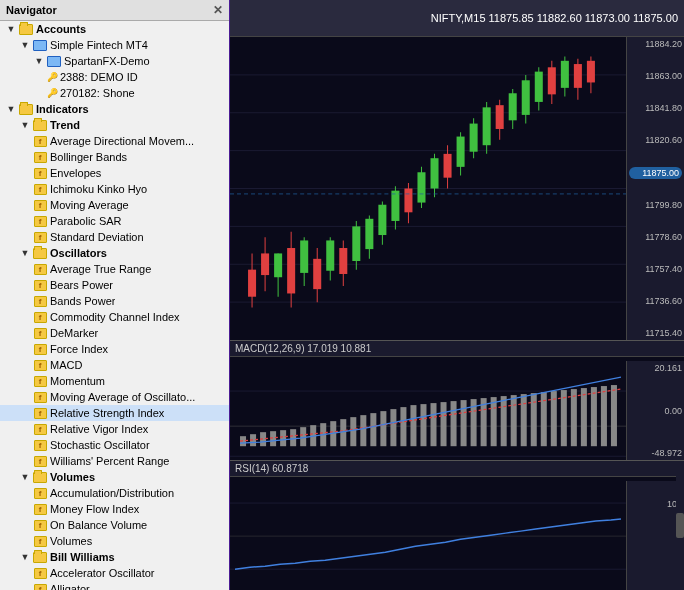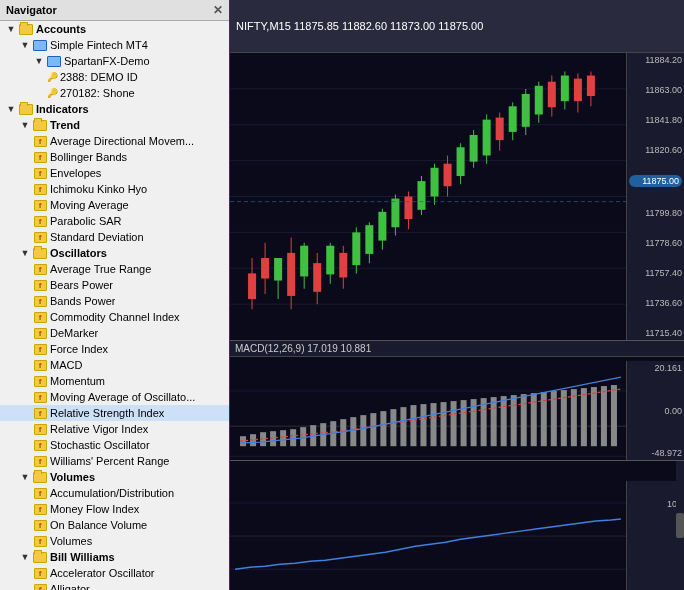--- a/index.html
+++ b/index.html
@@ -155,23 +155,24 @@
       flex: 1;
       display: flex;
       flex-direction: column;
       background: #1a1a2e;
       overflow: hidden;
     }
 
     .chart-header {
       background: #2a2a3e;
       color: #fff;
-      padding: 20px 6px;
+      padding: 12px 6px;
       font-size: 11px;
       border-bottom: 1px solid #444;
+      text-align: right;
     }
 
     .main-chart {
       flex: 1;
       position: relative;
       background: #0a0a1a;
       overflow: hidden;
       min-height: 280px;
     }
 
@@ -728,20 +729,23 @@
       <polyline points="10,82 30,81 50,79 70,77 90,74 110,71 130,68 150,64 170,60 190,56 210,52 230,48 250,44 270,40 290,36 310,32 330,28 350,24 370,20 390,16" fill="none" stroke="#4080e0" stroke-width="1.2"></polyline>
     </svg>
     <div class="macd-price-axis">
       <span class="price-label">20.161</span>
       <span class="price-label">0.00</span>
       <span class="price-label">-48.972</span>
     </div>
   </div>
 
   <div class="rsi-panel">
+    <div class="panel-header">
+      <span>RSI(14)  60.8718</span>
+    </div>
     <svg class="rsi-svg" viewBox="0 0 395 110" preserveAspectRatio="none">
 
       <line x1="0" y1="22" x2="395" y2="22" stroke="#2a2a4a" stroke-width="0.5"></line>
       <line x1="0" y1="55" x2="395" y2="55" stroke="#444" stroke-width="0.5"></line>
       <line x1="0" y1="88" x2="395" y2="88" stroke="#2a2a4a" stroke-width="0.5"></line>
 
       <polyline points="5,88 20,86 35,85 50,83 65,82 80,80 95,79 110,77 125,75 140,73 155,71 170,68 185,65 200,63 215,61 230,58 245,56 260,54 275,52 290,50 305,48 320,46 335,44 350,42 365,40 380,39 390,38" fill="none" stroke="#4080e0" stroke-width="1.5"></polyline>
     </svg>
     <div class="rsi-price-axis">
       <span class="price-label">100</span>

